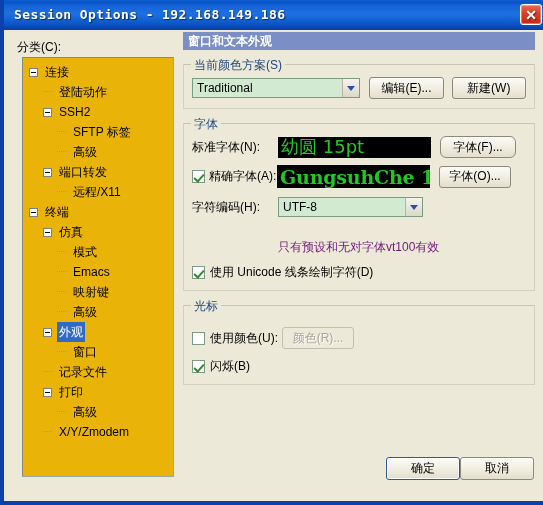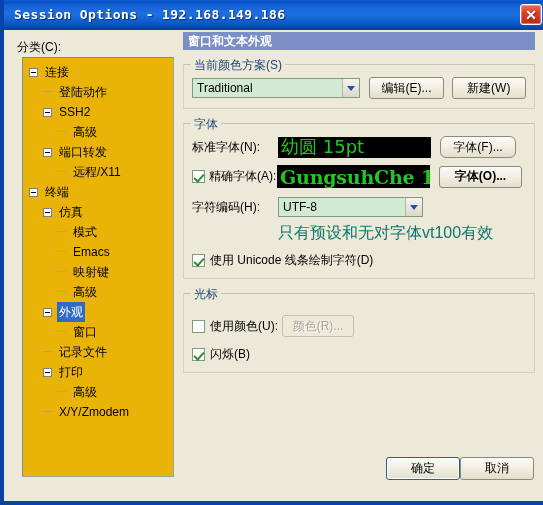--- a/index.html
+++ b/index.html
@@ -300,23 +300,24 @@
     height: 23px;
   }
   .fp-exact .ptxt {
     font-family: "DejaVu Serif", serif;
     font-size: 19px;
     font-weight: bold;
     letter-spacing: -0.2px;
   }
 
   .hint {
-    font-size: 16px;
-    color: #0f766e;
-    white-space: nowrap;
+    font-size: 12px;
+    color: #701a75;
+    white-space: nowrap;
+    margin-top: 16px;
   }
 
   
   .bottom-btns {
     position: absolute;
     right: 9px; bottom: 21px;
     display: flex;
   }
   .bottom-btns .btn {
     min-width: 74px;
@@ -351,20 +352,26 @@
             <span class="ind" style="width: 20px;"></span>
             <span class="dots"></span>
             <span class="gap"></span>
             <span class="tlabel">登陆动作</span>
           </div>
           <div class="tnode">
             <span class="ind" style="width: 20px;"></span>
             <span class="expander"></span>
             <span class="gap"></span>
             <span class="tlabel">SSH2</span>
+          </div>
+          <div class="tnode">
+            <span class="ind" style="width: 34px;"></span>
+            <span class="dots"></span>
+            <span class="gap"></span>
+            <span class="tlabel">SFTP 标签</span>
           </div>
           <div class="tnode">
             <span class="ind" style="width: 34px;"></span>
             <span class="dots"></span>
             <span class="gap"></span>
             <span class="tlabel">高级</span>
           </div>
           <div class="tnode">
             <span class="ind" style="width: 20px;"></span>
             <span class="expander"></span>
@@ -486,21 +493,21 @@
               <div class="btn" style="width:76px;border-radius:6px;">字体(F)...</div>
             </div>
 
             <div class="row">
               <span class="cbx on"></span>
               <span class="lbl" style="margin-left:4px; width:68px;">精确字体(A):</span>
               <div class="fontprev fp-exact" style="width:153px;">
                 <span class="ptxt">GungsuhChe 18pt</span>
               </div>
               <div style="width:9px;"></div>
-              <div class="btn" style="width:83px;font-weight:bold;">字体(O)...</div>
+              <div class="btn" style="width:72px;">字体(O)...</div>
             </div>
 
             <div class="row" style="margin-top:9px;">
               <span class="lbl" style="width:86px;">字符编码(H):</span>
               <div class="combo" style="width:145px;">
                 <span class="cval">UTF-8</span>
                 <span class="carrow">
                     <i class="chev"></i>
                   </span>
               </div>

